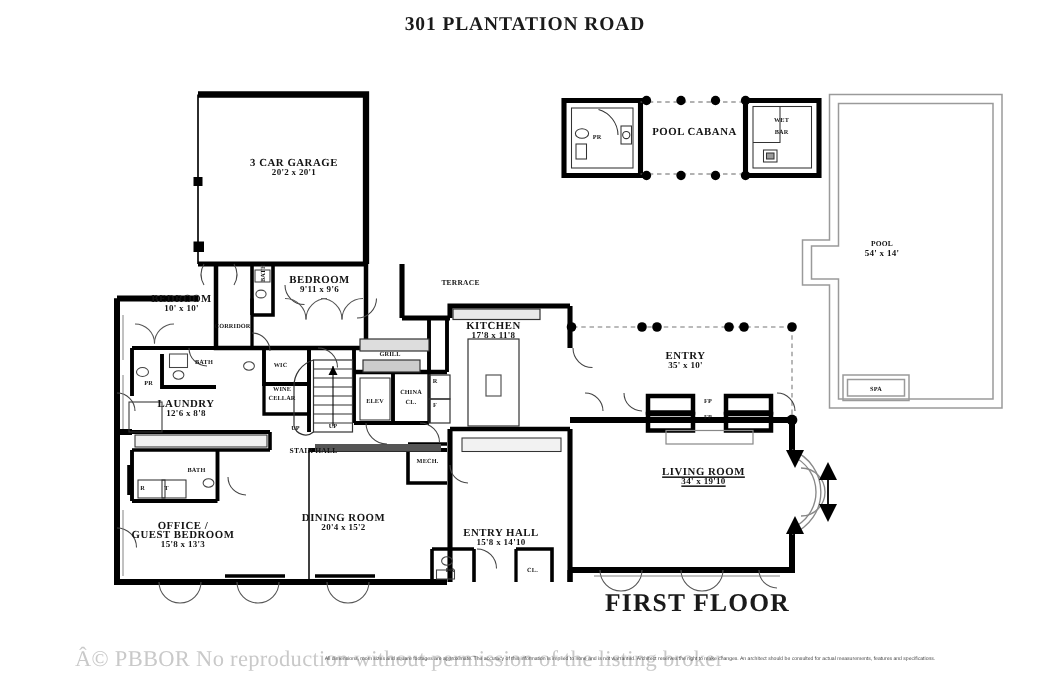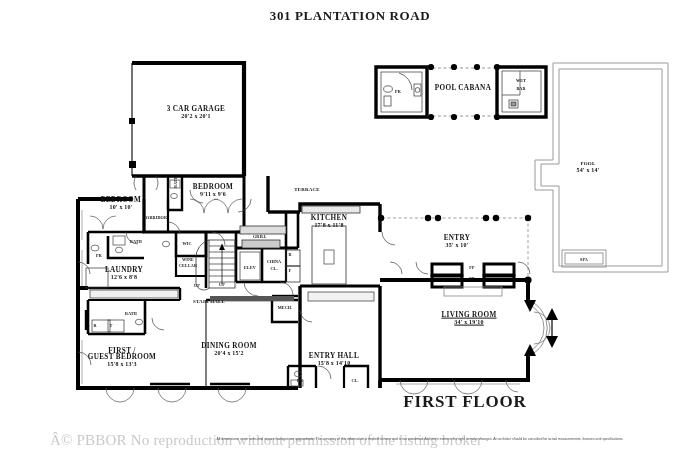--- a/index.html
+++ b/index.html
@@ -307,21 +307,21 @@
     </div>
     <div class="lbl" style="left: 213px; top: 190px; transform: translate(-50%, -50%);">
       <div class="rm">BEDROOM</div>
       <div class="dim">9'11 x 9'6</div>
     </div>
     <div class="lbl" style="left: 124px; top: 273px; transform: translate(-50%, -50%);">
       <div class="rm">LAUNDRY</div>
       <div class="dim">12'6 x 8'8</div>
     </div>
     <div class="lbl" style="left: 122px; top: 351px; transform: translate(-50%, -50%);">
-      <div class="rm">FIRST /</div>
+      <div class="rm">OFFICE /</div>
     </div>
     <div class="lbl" style="left: 122px; top: 360px; transform: translate(-50%, -50%);">
       <div class="rm">GUEST BEDROOM</div>
       <div class="dim">15'8 x 13'3</div>
     </div>
     <div class="lbl" style="left: 229px; top: 349px; transform: translate(-50%, -50%);">
       <div class="rm">DINING ROOM</div>
       <div class="dim">20'4 x 15'2</div>
     </div>
     <div class="lbl" style="left: 334px; top: 344px; transform: translate(-50%, -50%); margin-top: 15px;">

